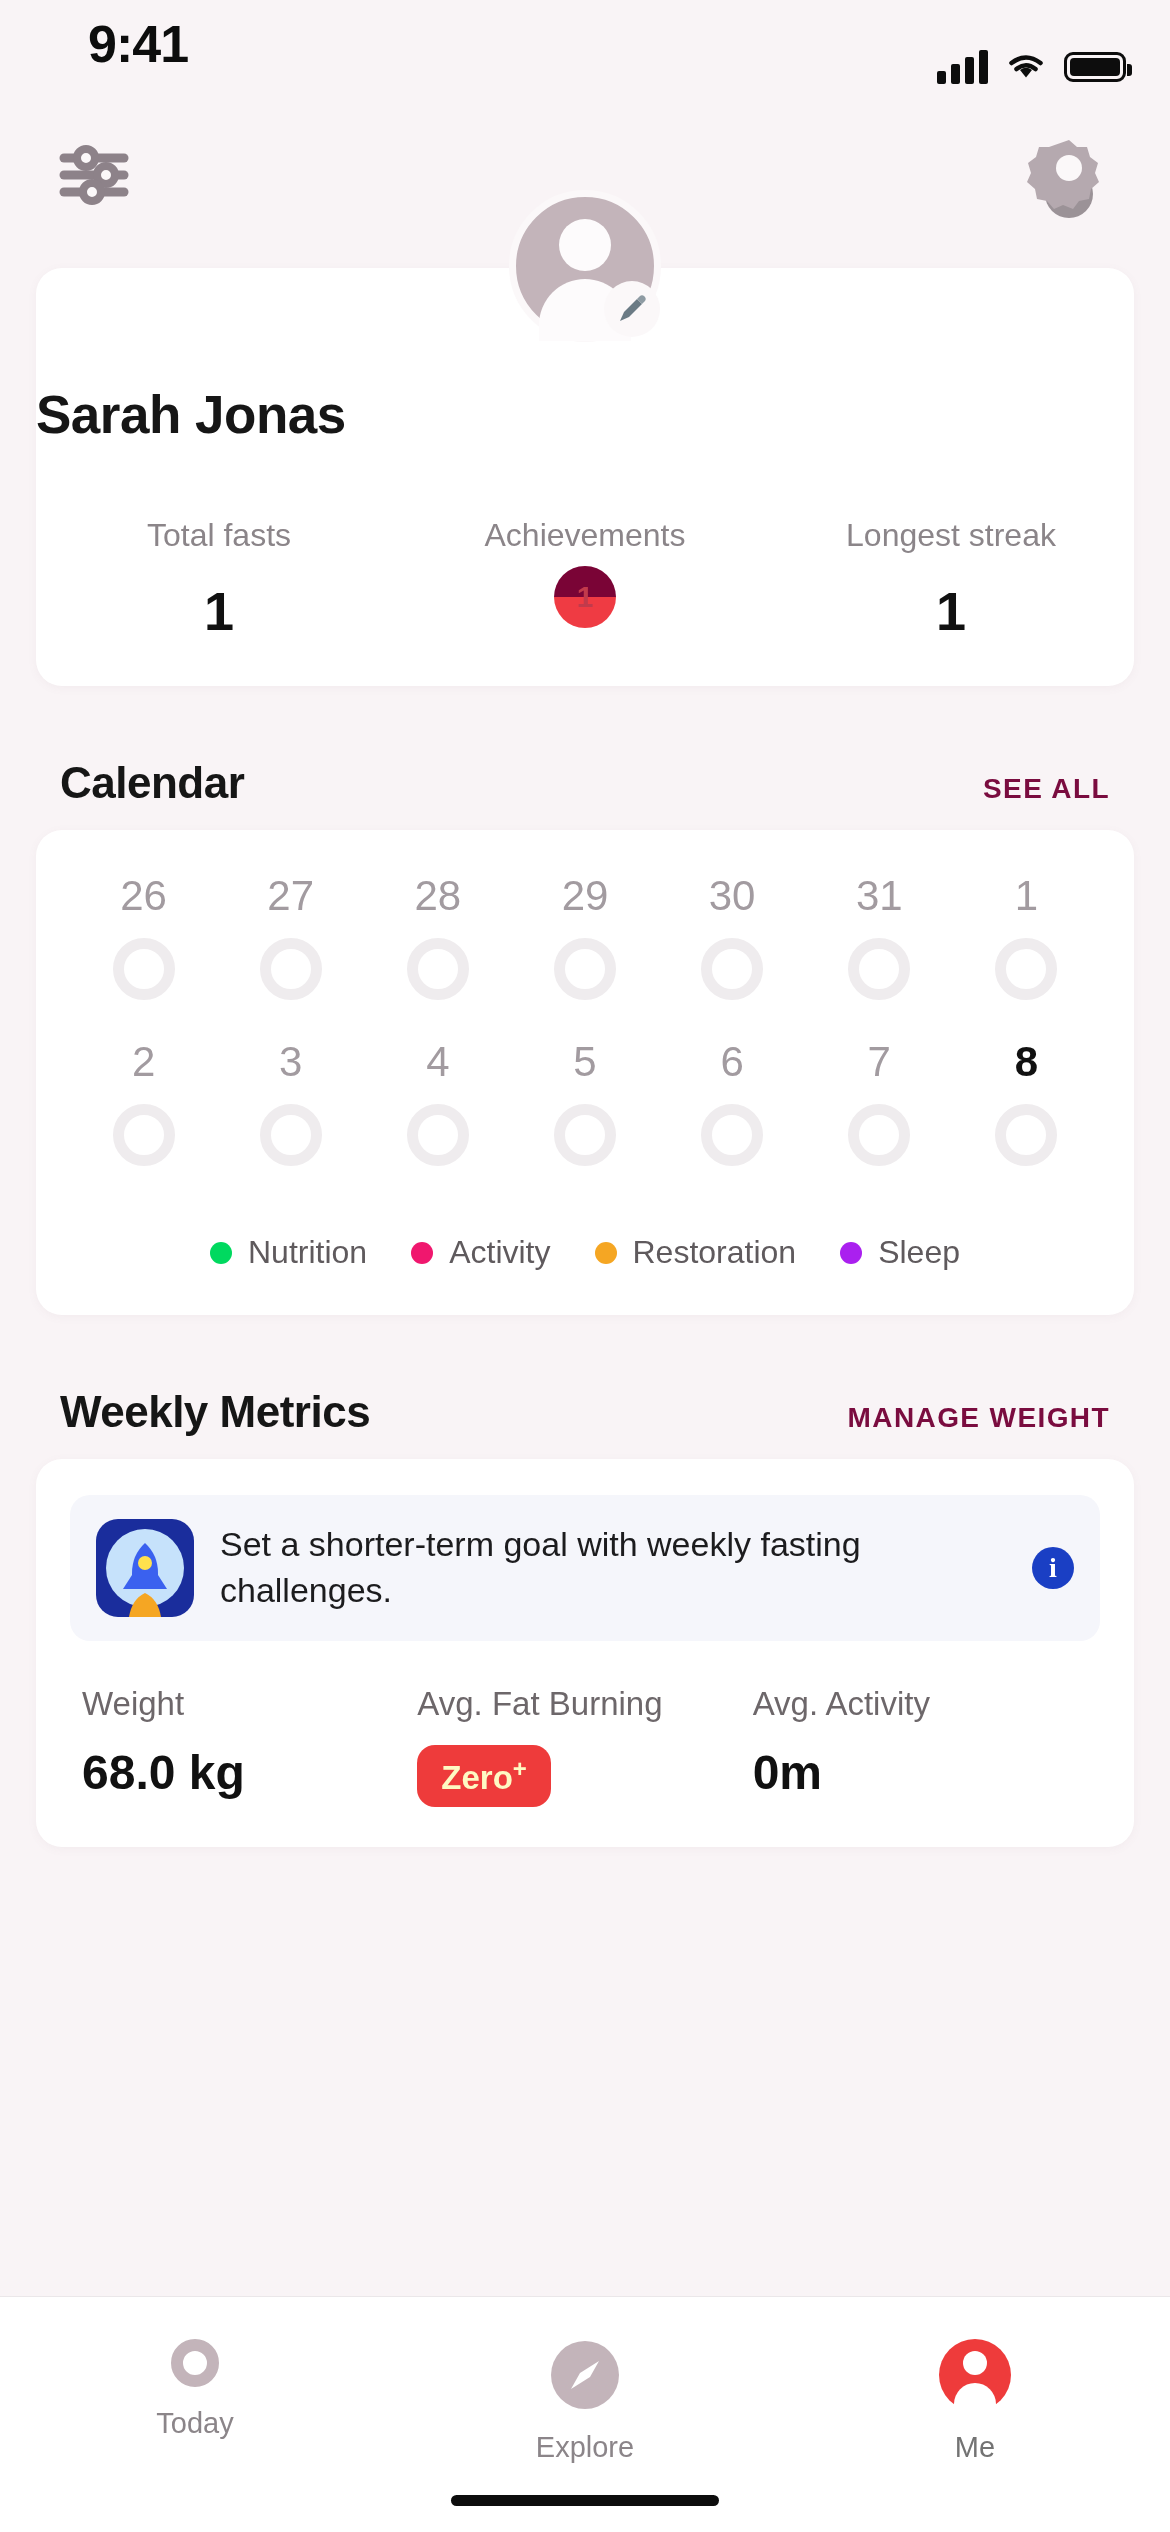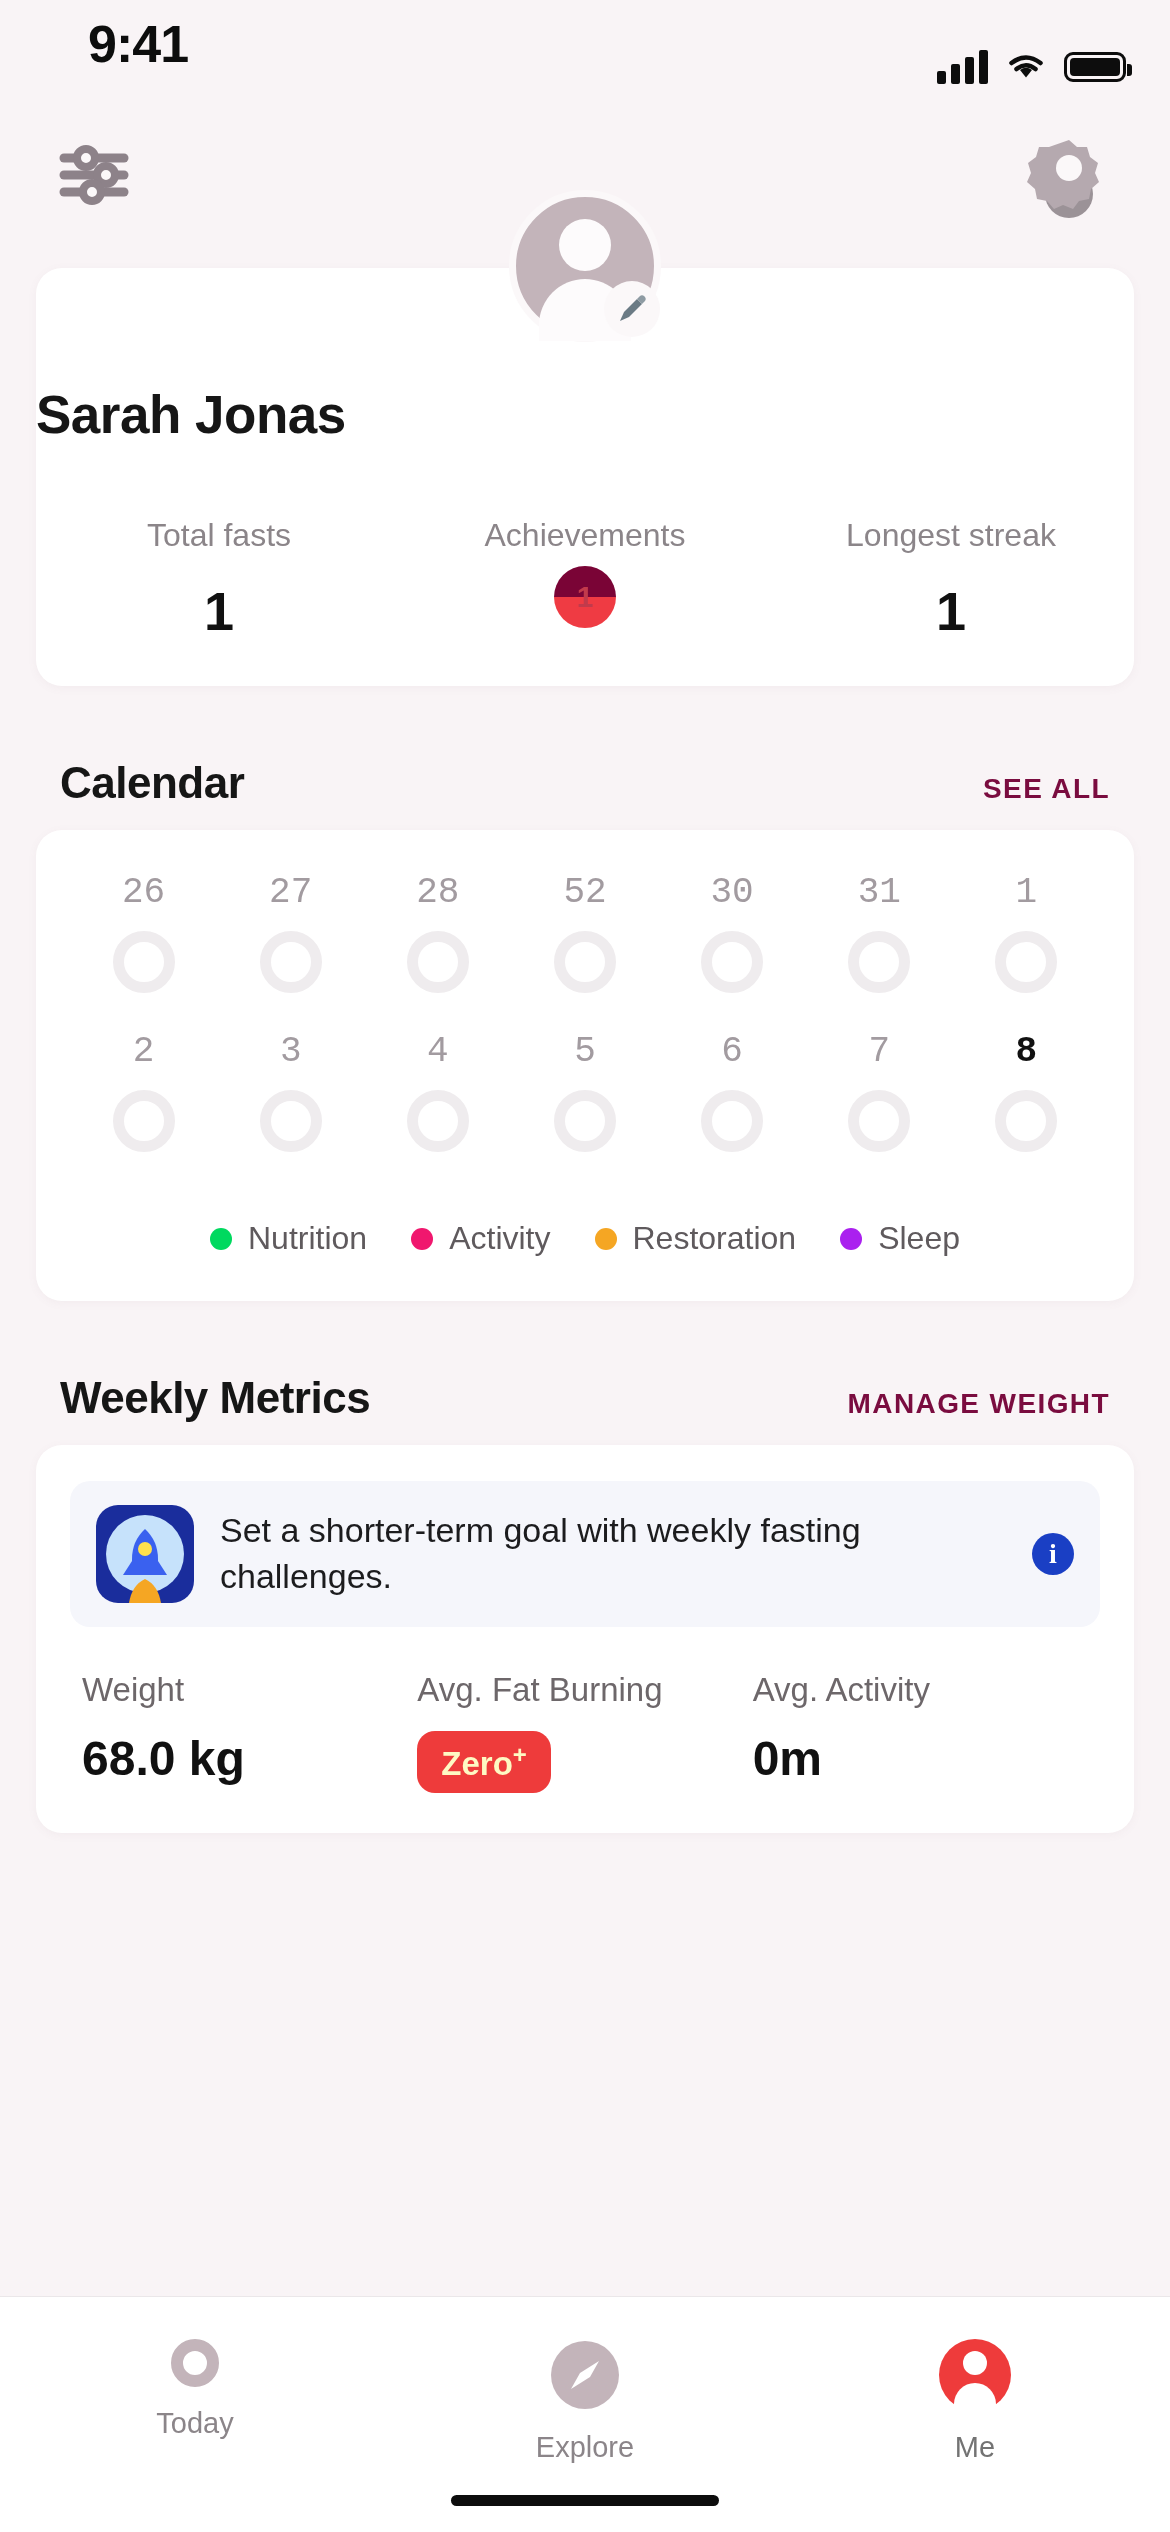--- a/index.html
+++ b/index.html
@@ -98,21 +98,21 @@
 
   
   .card {
     margin:22px 36px 0 36px; background:#fff; border-radius:26px;
     box-shadow:0 2px 10px rgba(130,110,120,.06);
   }
   .cal { padding:42px 34px 34px 34px; }
   .cal-row { display:flex; }
   .cal-row + .cal-row { margin-top:38px; }
   .cal-cell { flex:1; text-align:center; }
-  .cal-num { font-size:36px; color:#a29ba0; font-weight:500;font-family:Liberation Mono, monospace; }
+  .cal-num { font-size:42px; color:#a29ba0; font-weight:500; }
   .cal-num.today { color:#111; font-weight:700; }
   .cal-ring {
     margin:18px auto 0; width:62px; height:62px; border-radius:50%;
     border:11px solid #efecee;
   }
   .legend {
     display:flex; align-items:center; justify-content:center;
     gap:0; padding:34px 0 44px 0;
   }
   .legend-item { display:flex; align-items:center; gap:16px; padding:0 22px; }
@@ -276,21 +276,21 @@
         </div>
         <div class="cal-cell">
           <div class="cal-num">27</div>
           <div class="cal-ring"></div>
         </div>
         <div class="cal-cell">
           <div class="cal-num">28</div>
           <div class="cal-ring"></div>
         </div>
         <div class="cal-cell">
-          <div class="cal-num">52</div>
+          <div class="cal-num">29</div>
           <div class="cal-ring"></div>
         </div>
         <div class="cal-cell">
           <div class="cal-num">30</div>
           <div class="cal-ring"></div>
         </div>
         <div class="cal-cell">
           <div class="cal-num">31</div>
           <div class="cal-ring"></div>
         </div>

